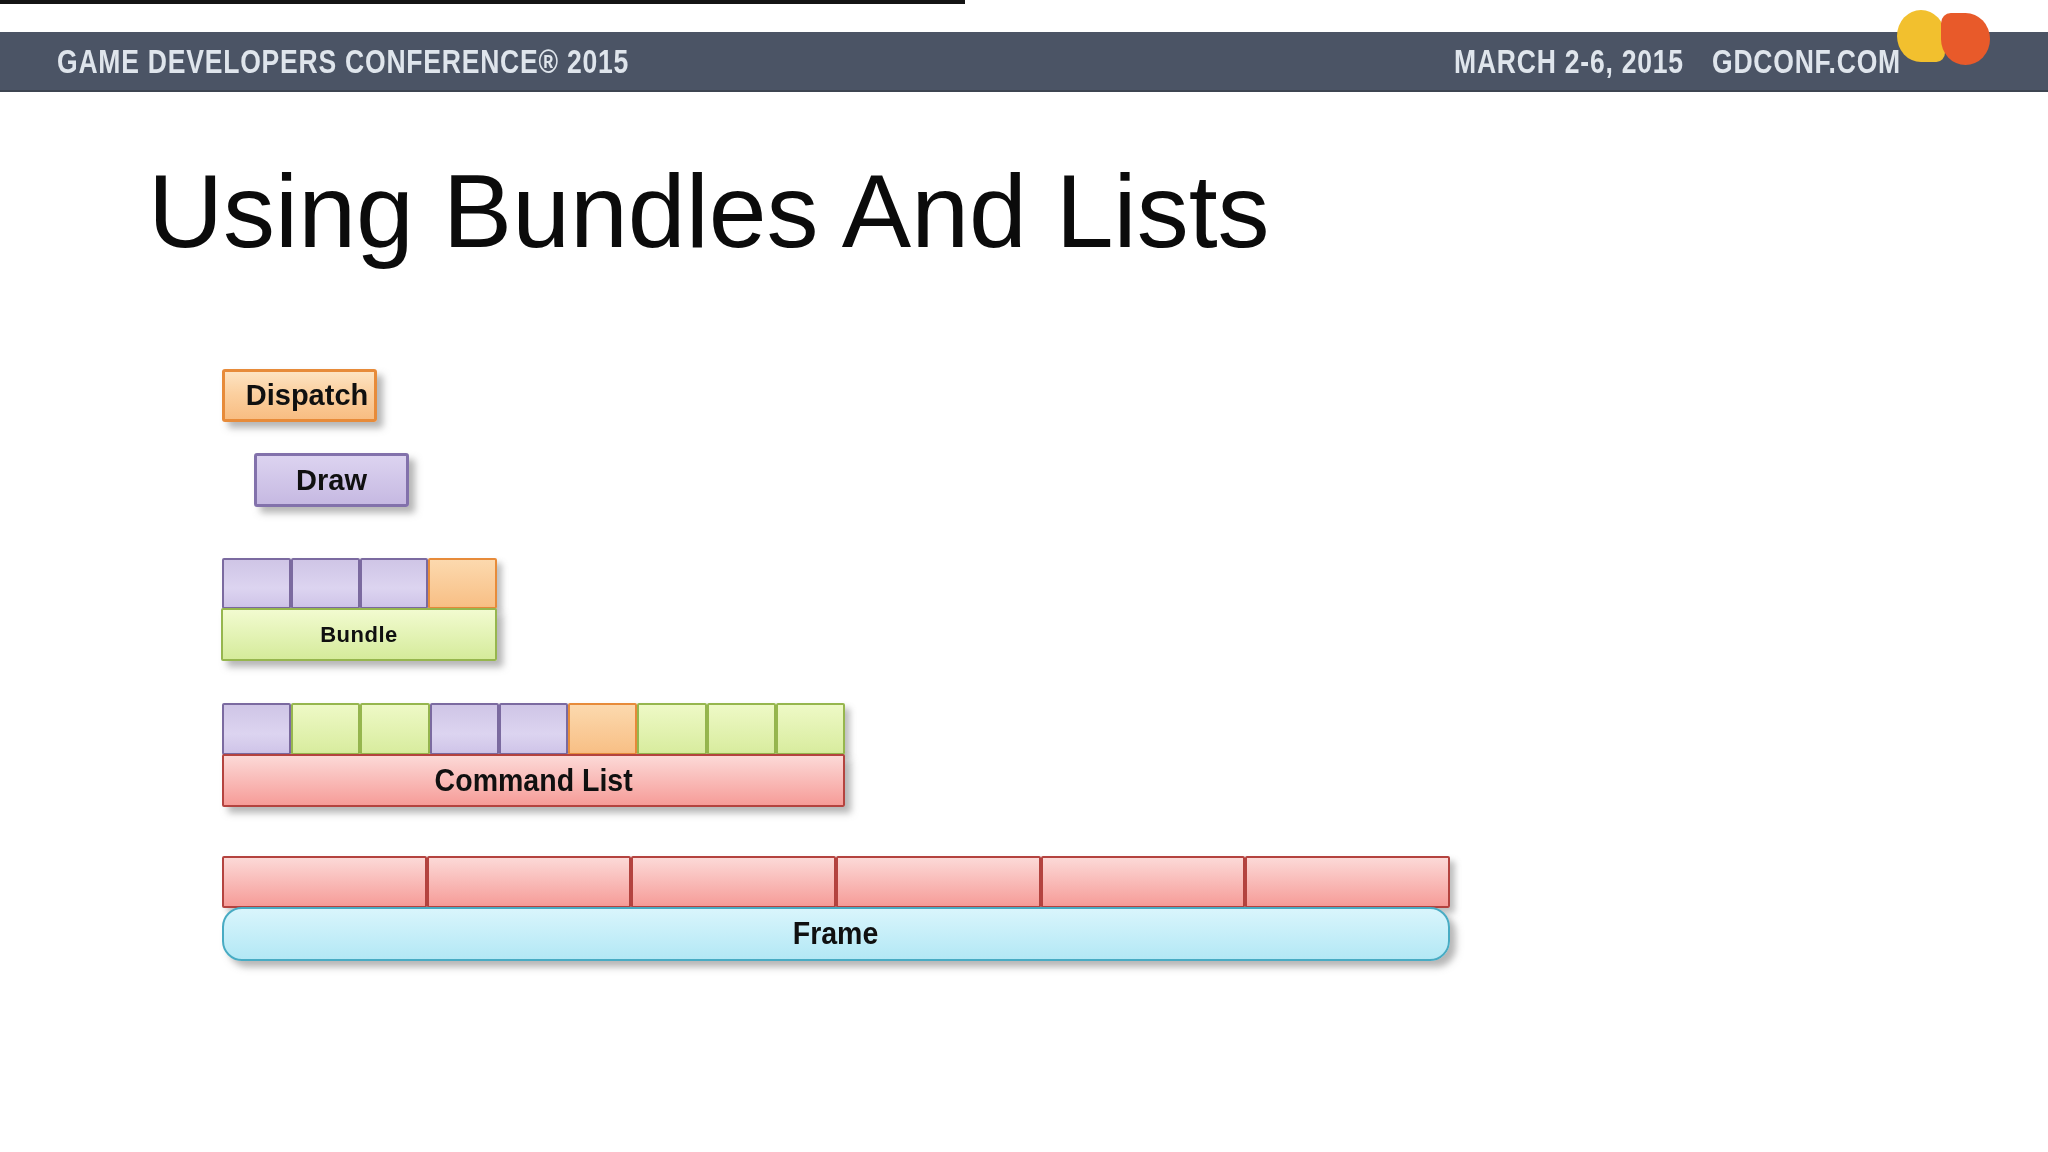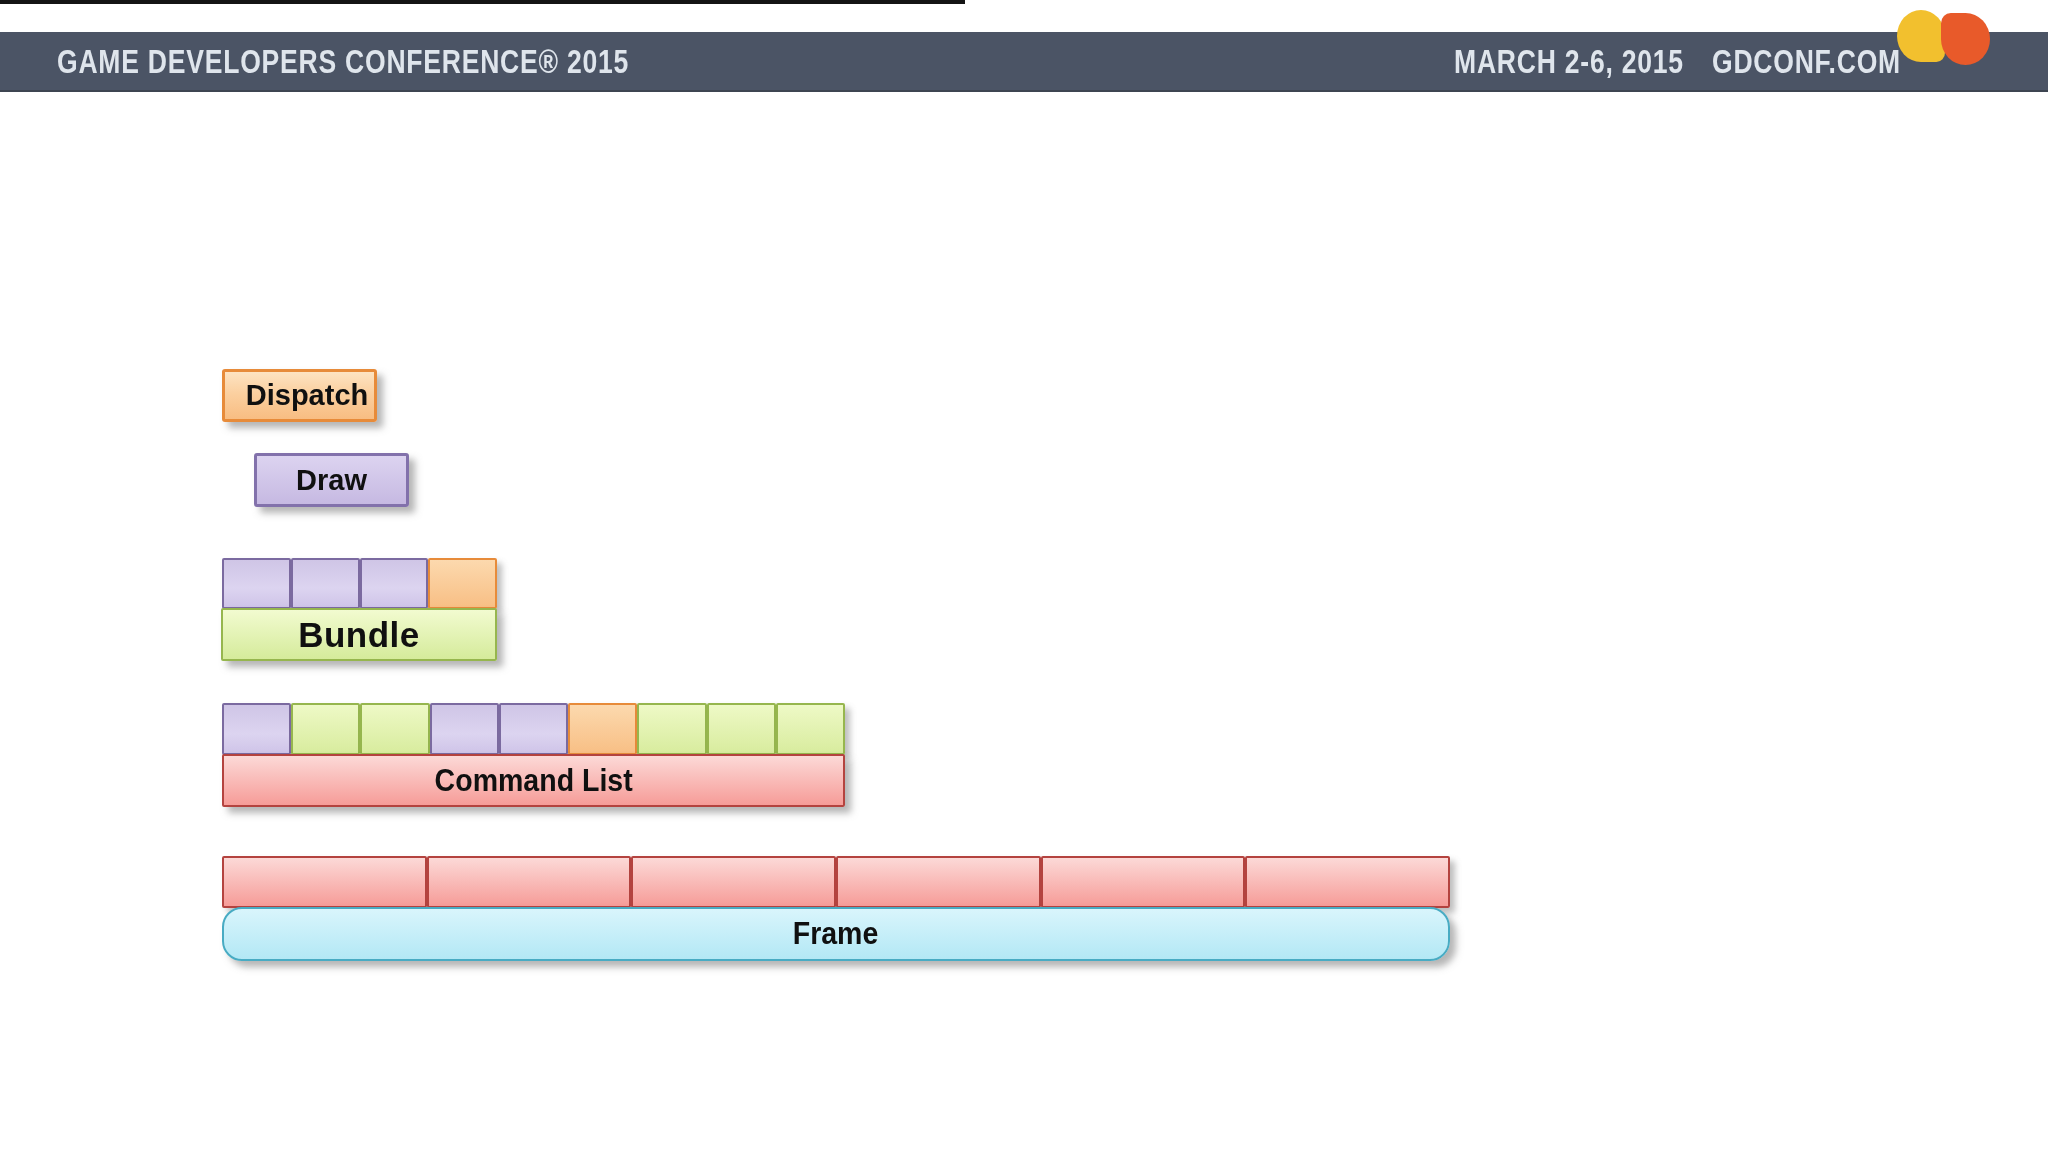--- a/index.html
+++ b/index.html
@@ -42,21 +42,21 @@
   .seg-green {background:linear-gradient(180deg,#eef9c6 0%,#d8ec9e 100%);border:2px solid #96b64e;}
   .seg-orange{background:linear-gradient(180deg,#fcd9ae 0%,#f8bf85 100%);border:2px solid #e78b3a;}
   .seg-pink  {background:linear-gradient(180deg,#fcd9d7 0%,#f69c98 100%);border:2px solid #b4433f;}
 
   .bar{position:absolute;box-sizing:border-box;display:flex;align-items:center;justify-content:center;
        border-radius:2px;box-shadow:6px 6px 7px rgba(110,110,110,0.5);}
   .bar-green{background:linear-gradient(180deg,#f2fbd0 0%,#d5eb9b 100%);border:2px solid #96b64e;}
   .bar-pink {background:linear-gradient(180deg,#fcd9d7 0%,#f69c98 100%);border:2px solid #b4433f;}
   .bar-cyan {background:linear-gradient(180deg,#d9f5fc 0%,#b3e8f5 100%);border:2px solid #48abc3;}
 
-  .fs29{font-size:35px;letter-spacing:0.5px;}
+  .fs29{font-size:22px;letter-spacing:0.5px;}
   .cond{font-size:31px;transform:scaleX(0.92);}
 
   
   .dispatch{left:222px;top:369px;width:155px;height:53px;font-size:29px;}
   .draw    {left:222px;top:453px;width:155px;height:54px;font-size:29px;}
 
   .bundle-row{left:222px;top:558px;width:275px;height:51px;}
   .bundle-bar{left:221px;top:608px;width:276px;height:53px;}
 
   .cl-row{left:222px;top:703px;width:623px;height:52px;}
@@ -78,20 +78,21 @@
       <span>MARCH 2-6, 2015</span>
       <span>GDCONF.COM</span>
     </div>
   </div>
 
   <div class="logo">
     <div class="c c1"></div>
     <div class="c c2"></div>
   </div>
 
+  <div class="title">Using Bundles And Lists</div>
 
   <div class="dbox orange-fill dispatch">
     <span class="lbl">Dispatch</span>
   </div>
   <div class="dbox purple-fill draw">
     <span class="lbl">Draw</span>
   </div>
 
   <div class="seg-row bundle-row">
       <div class="seg seg-purple"></div>

